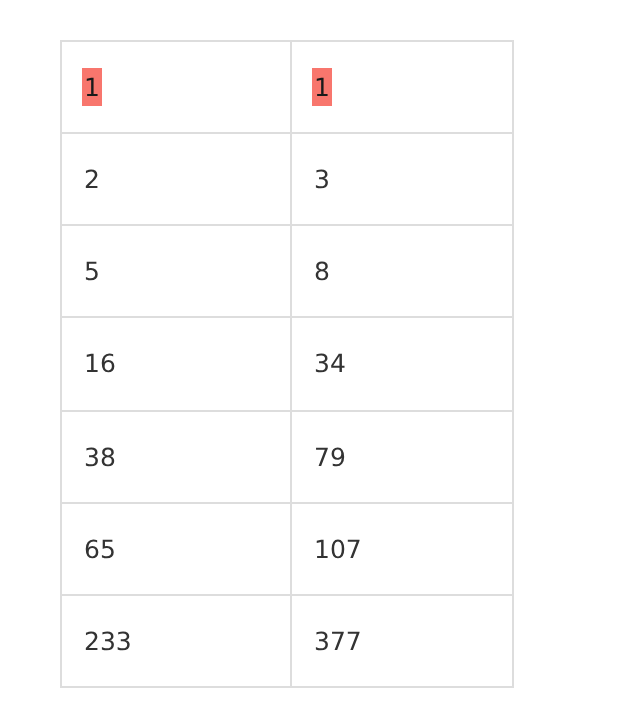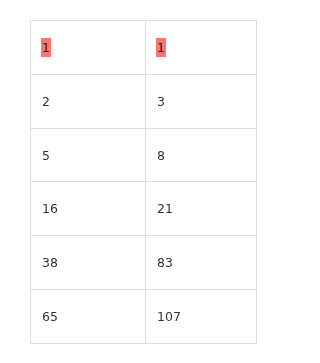--- a/index.html
+++ b/index.html
@@ -75,25 +75,29 @@
         <tr>
           <td class="col-0"><span class="cell-value">2</span></td>
           <td class="col-1"><span class="cell-value">3</span></td>
         </tr>
         <tr>
           <td class="col-0"><span class="cell-value">5</span></td>
           <td class="col-1"><span class="cell-value">8</span></td>
         </tr>
         <tr>
           <td class="col-0"><span class="cell-value">16</span></td>
-          <td class="col-1"><span class="cell-value">21</span></td>
+          <td class="col-1"><span class="cell-value">34</span></td>
         </tr>
         <tr>
           <td class="col-0"><span class="cell-value">38</span></td>
-          <td class="col-1"><span class="cell-value">83</span></td>
+          <td class="col-1"><span class="cell-value">79</span></td>
         </tr>
         <tr>
           <td class="col-0"><span class="cell-value">65</span></td>
           <td class="col-1"><span class="cell-value">107</span></td>
+        </tr>
+        <tr>
+          <td class="col-0"><span class="cell-value">233</span></td>
+          <td class="col-1"><span class="cell-value">377</span></td>
         </tr>
       </tbody>
   </table>
 </div>
 
 </body></html>

